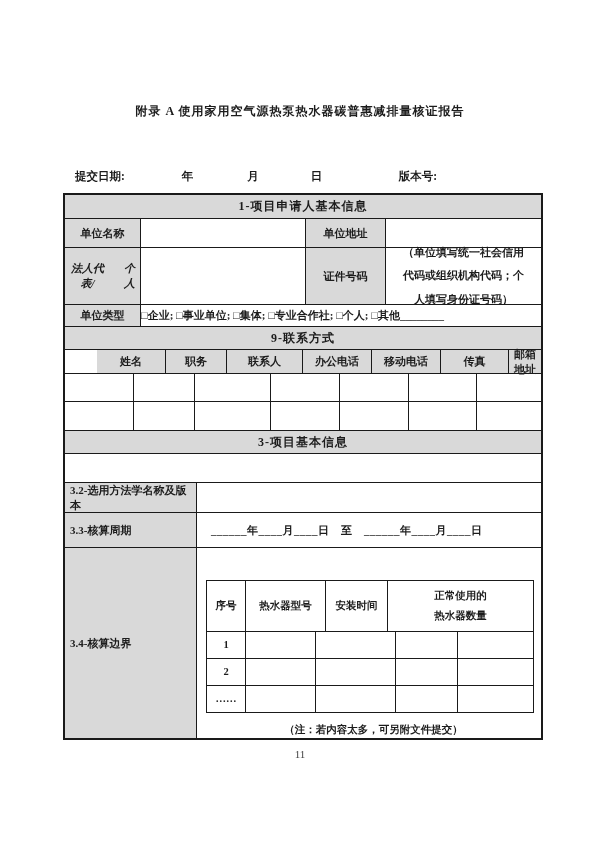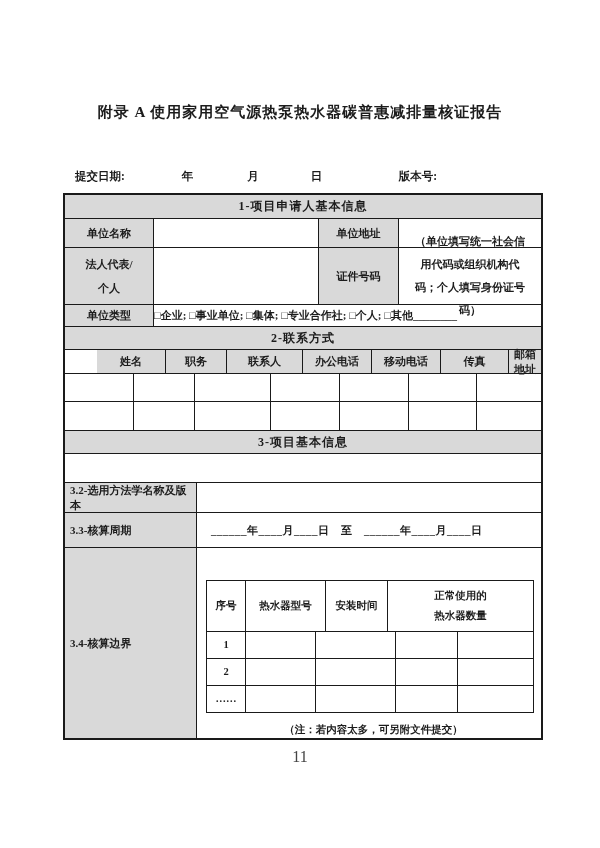--- a/index.html
+++ b/index.html
@@ -5,21 +5,21 @@
   * { margin:0; padding:0; box-sizing:border-box; }
   html,body { background:#888; }
   .page {
     position:relative; width:600px; height:848px; margin:0 auto;
     background:#ffffff; color:#1c1c1c;
     font-family:"Liberation Serif","DejaVu Serif",serif;
     overflow:hidden;
   }
   .title {
     position:absolute; top:103px; left:0; width:100%;
-    text-align:center; font-size:15px; font-weight:700; letter-spacing:1px;
+    text-align:center; font-size:12px; font-weight:700; letter-spacing:1px;
   }
   .meta {
     position:absolute; top:169px; left:63px; width:480px;
     display:flex; align-items:center; font-size:11.5px; font-weight:700;gap:31px;
   }
   .m-submit { margin-left:12px; }
   .m-year   { margin-left:26px; }
   .m-month  { margin-left:23px; }
   .m-day    { margin-left:21px; }
   .m-version{ margin-left:auto; margin-right:106px; }
@@ -37,38 +37,38 @@
   .row { display:flex; border-bottom:1px solid #1a1a1a; }
   .row:last-child { border-bottom:none; }
   .c {
     border-right:1px solid #1a1a1a;
     display:flex; align-items:center; justify-content:center;
     font-size:11px; font-weight:700; text-align:center;
   }
   .c:last-child { border-right:none; }
   .shade { background:#d9d9d9; }
 
-  .w-lab1 { width:89px; }
+  .w-lab1 { width:76px; }
   .w-val1 { width:165px; }
   .w-lab2 { width:80px; }
   .w-flex { flex:1; }
   .w-lab3 { width:132px; justify-content:flex-start; padding-left:5px; text-align:left; }
 
   .h-unit  { height:29px; }
   .h-legal { height:57px; }
   .h-type  { height:22px; }
   .h-chead { height:24px;padding-left:32px; }
   .h-blank1{ height:28px; }
   .h-blank2{ height:29px; }
   .h-31 { height:29px; }
   .h-32 { height:30px; }
   .h-33 { height:35px; }
   .h-34 { height:190px; }
 
-  .legal-cell { flex-direction:column; gap:9px; }
+  .legal-cell { flex-direction:row; gap:9px;font-style:italic; }
   .hint {
     font-size:11px; line-height:2.1; text-align:center;
     justify-content:flex-start; padding:0 15px;
   }
   .options-cell { justify-content:flex-start; text-align:left; }
   .period-cell  { justify-content:flex-start; padding-left:14px; letter-spacing:0.5px; }
 
   .cw0{width:69px}.cw1{width:61px}.cw2{width:76px}.cw3{width:69px}.cw4{width:69px}.cw5{width:68px}.cw6{flex:1}
 
   .boundary-value { display:block; padding:0; }
@@ -81,21 +81,21 @@
     font-size:10.5px; font-weight:700; line-height:1.9; text-align:center;
   }
   .bc:last-child { border-right:none; }
   .bhead { height:50px; }
   .bdata { height:26px; }
   .bw0{width:39px}.bw1{width:70px}.bw2{width:80px}.bw3{width:62px}.bw4{flex:1}
   .bnote { margin:10px 0 0 9px; font-size:10.5px; font-weight:700; }
 
   .pageno {
     position:absolute; top:748px; left:0; width:100%;
-    text-align:center; font-size:16px; color:#444;
+    text-align:center; font-size:11px; color:#444;
   }
 </style>
 </head>
 <body>
 
 <div class="page">
 
   <div class="title">附录 A 使用家用空气源热泵热水器碳普惠减排量核证报告</div>
 
   <div class="meta">
@@ -127,21 +127,21 @@
       <div class="c w-flex hint">
         <span>（单位填写统一社会信用代码或组织机构代码；个人填写身份证号码）</span>
       </div>
     </div>
 
     <div class="row h-type">
       <div class="c shade w-lab1">单位类型</div>
       <div class="c w-flex options-cell">□企业; □事业单位; □集体; □专业合作社; □个人; □其他________</div>
     </div>
 
-    <div class="band h23">2-联系方式</div>
+    <div class="band h23">9-联系方式</div>
 
     <div class="row h-chead">
       <div class="c shade cw0">姓名</div>
       <div class="c shade cw1">职务</div>
       <div class="c shade cw2">联系人</div>
       <div class="c shade cw3">办公电话</div>
       <div class="c shade cw4">移动电话</div>
       <div class="c shade cw5">传真</div>
       <div class="c shade cw6">邮箱地址</div>
     </div>

